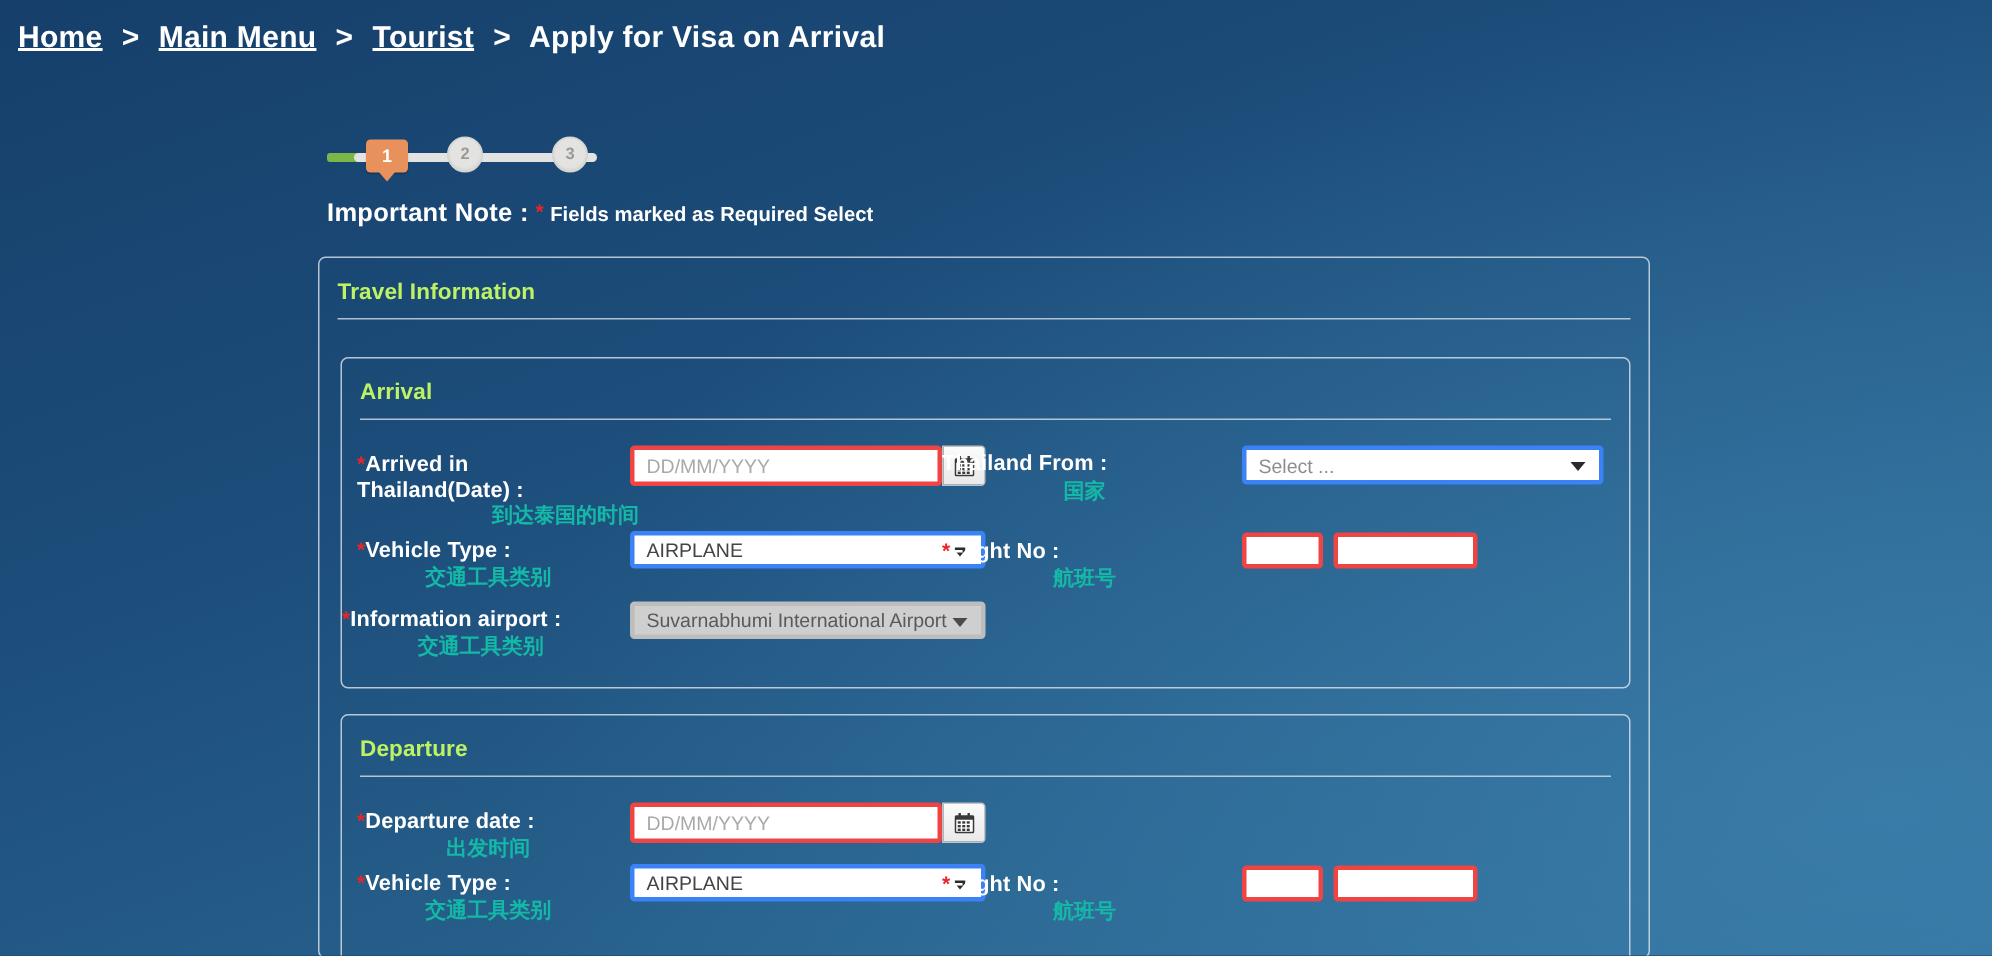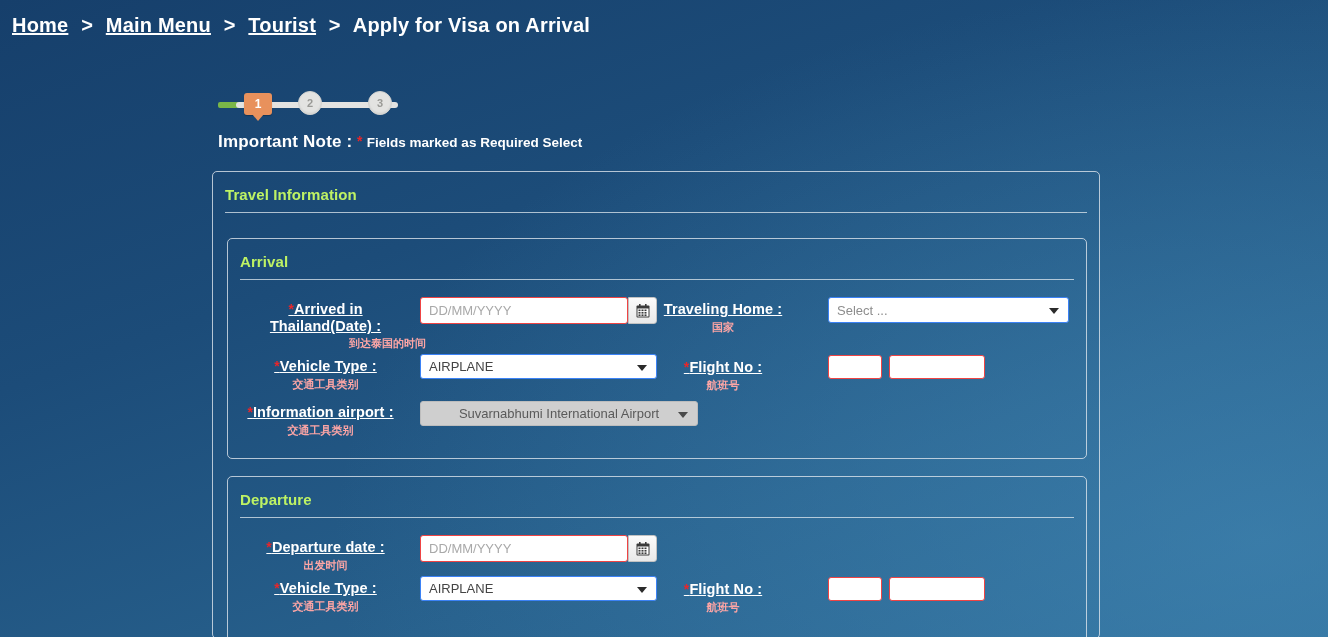--- a/index.html
+++ b/index.html
@@ -78,45 +78,45 @@
   .panel-rule{
     position:absolute;left:12px;right:12px;height:1px;
     background:rgba(232,238,243,.72);
   }
   #inner-arrival{left:14px;top:66px;width:858px;height:219px;}
   #inner-departure{left:14px;top:304px;width:858px;height:170px;}
   .inner{
     position:absolute;border:1px solid rgba(225,232,238,.78);border-radius:5px;
   }
   .lbl{
-    position:absolute;text-align:center;color:#ffffff;
-    font-size:14.5px;font-weight:700;line-height:17px;letter-spacing:.1px;text-decoration:underline;
+    position:absolute;text-align:left;color:#ffffff;
+    font-size:14.5px;font-weight:700;line-height:17px;letter-spacing:.1px;
   }
   .lbl .req{color:#e8262a;font-size:14px;}
   .cn{
-    position:absolute;color:#fca5a5;font-size:11px;font-weight:600;
+    position:absolute;color:#14b8a6;font-size:14px;font-weight:600;
     text-align:center;line-height:16px;white-space:nowrap;
   }
   .txt{
-    position:absolute;background:#ffffff;border:1px solid #ef4444;
+    position:absolute;background:#ffffff;border:3px solid #ef4444;
     border-radius:3px;box-sizing:border-box;
     font-family:"Liberation Sans", sans-serif;font-size:13px;color:#4d7c0f;
     padding:0 8px;line-height:normal;
   }
   .txt::placeholder{color:#a9a9a9;}
   .cal-btn{
     position:absolute;width:29px;height:27px;box-sizing:border-box;
     background:linear-gradient(#fbfbfb,#e9e9e9);
     border:1px solid #c2c2c2;border-radius:0 3px 3px 0;
     display:flex;align-items:center;justify-content:center;
     cursor:pointer;
   }
   .sel{
     position:absolute;box-sizing:border-box;
-    background:#ffffff;border:1px solid #3b82f6;border-radius:3px;
+    background:#ffffff;border:3px solid #3b82f6;border-radius:3px;
     font-size:13px;color:#444;display:flex;align-items:center;
     padding:0 8px;cursor:pointer;
   }
   .sel.disabled{background:#cfcfcf;border-color:#bdbdbd;color:#5a5a5a;}
   .sel .ph{color:#8d8d8d;}
   .sel .arrow{
     position:absolute;right:9px;top:50%;margin-top:-2px;
     width:0;height:0;border-left:5px solid transparent;
     border-right:5px solid transparent;border-top:6px solid #2b2b2b;
   }
@@ -204,27 +204,27 @@
       <div class="cn" style="left:10px;top:137px;width:175px;">交通工具类别</div>
       <div class="sel" style="left:192px;top:115px;width:237px;height:25px;">
         <span>AIRPLANE</span>
         <span class="arrow"></span>
       </div>
 
       <div class="lbl" style="left:0px;top:165px;width:185px;">
         <span class="req">*</span><span>Information airport :</span>
       </div>
       <div class="cn" style="left:0px;top:183px;width:185px;">交通工具类别</div>
-      <div class="sel disabled" style="left:192px;top:162px;width:278px;height:25px;justify-content:center;">
+      <div class="sel disabled" style="left:192px;top:162px;width:237px;height:25px;">
         <span>Suvarnabhumi International Airport</span>
         <span class="arrow"></span>
       </div>
 
       <div class="lbl" style="left:400px;top:62px;width:190px;">
-        <span>Traveling Home :</span>
+        <span>Thailand From :</span>
       </div>
       <div class="cn" style="left:400px;top:80px;width:190px;">国家</div>
       <div class="sel" style="left:600px;top:58px;width:241px;height:26px;">
         <span class="ph">Select ...</span>
         <span class="arrow"></span>
       </div>
 
       <div class="lbl" style="left:400px;top:120px;width:190px;">
         <span class="req">*</span><span>Flight No :</span>
       </div>

